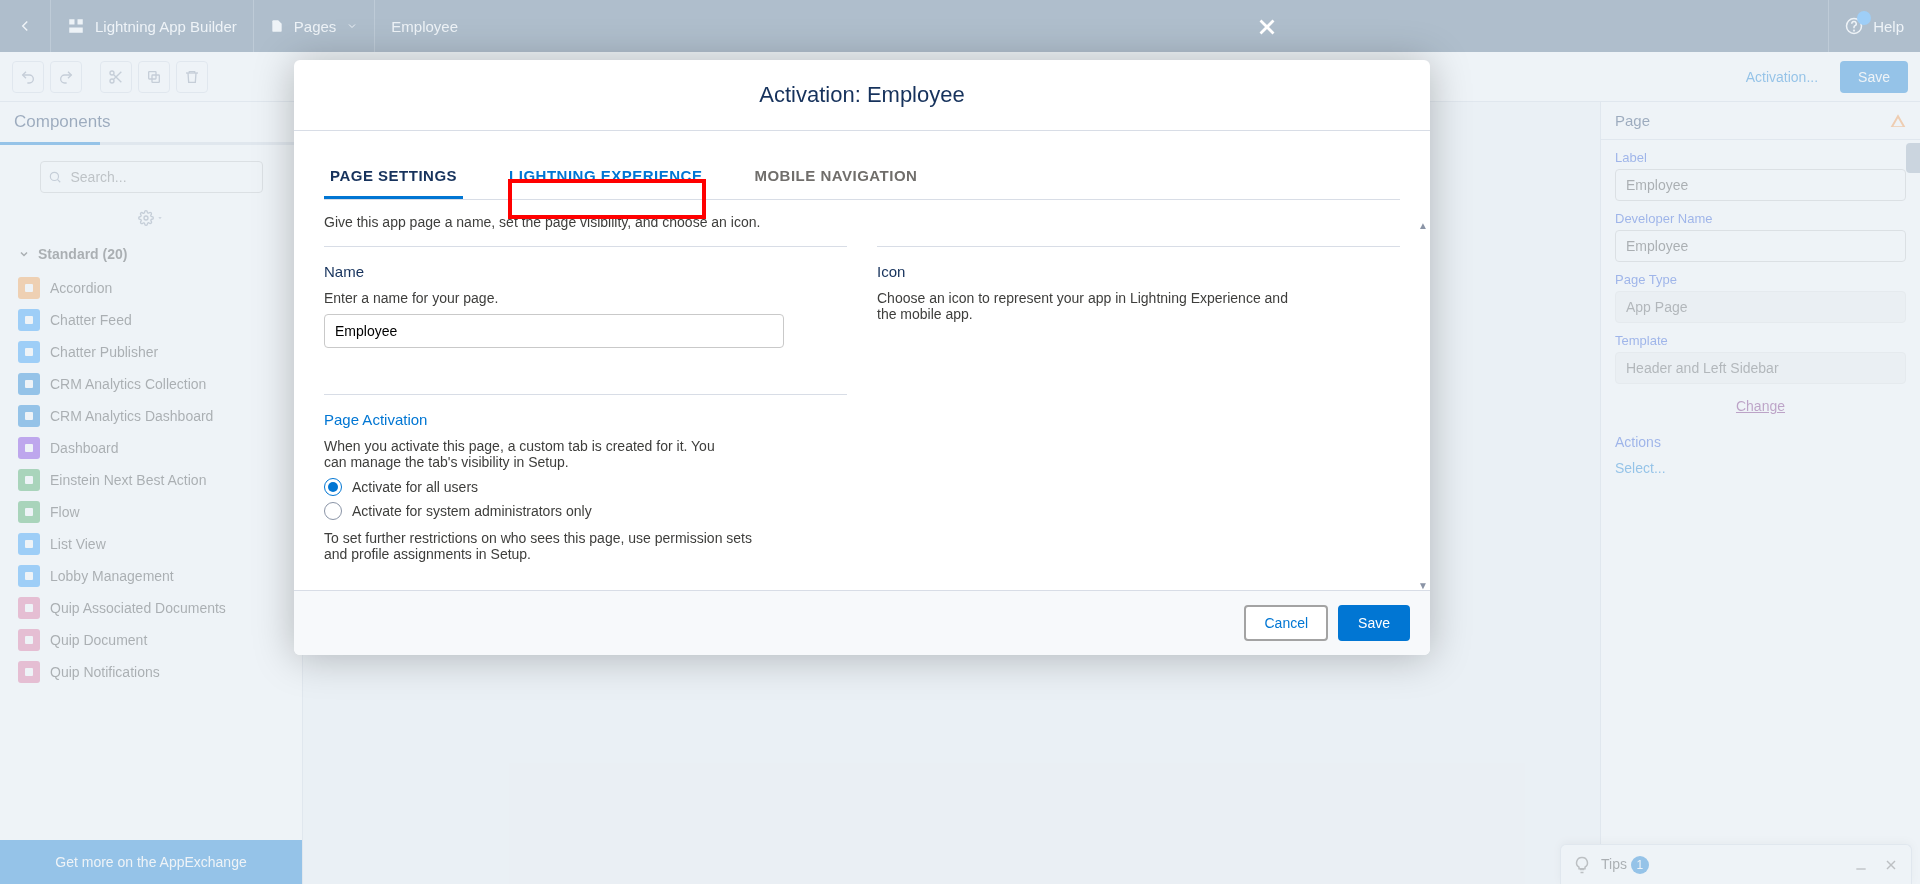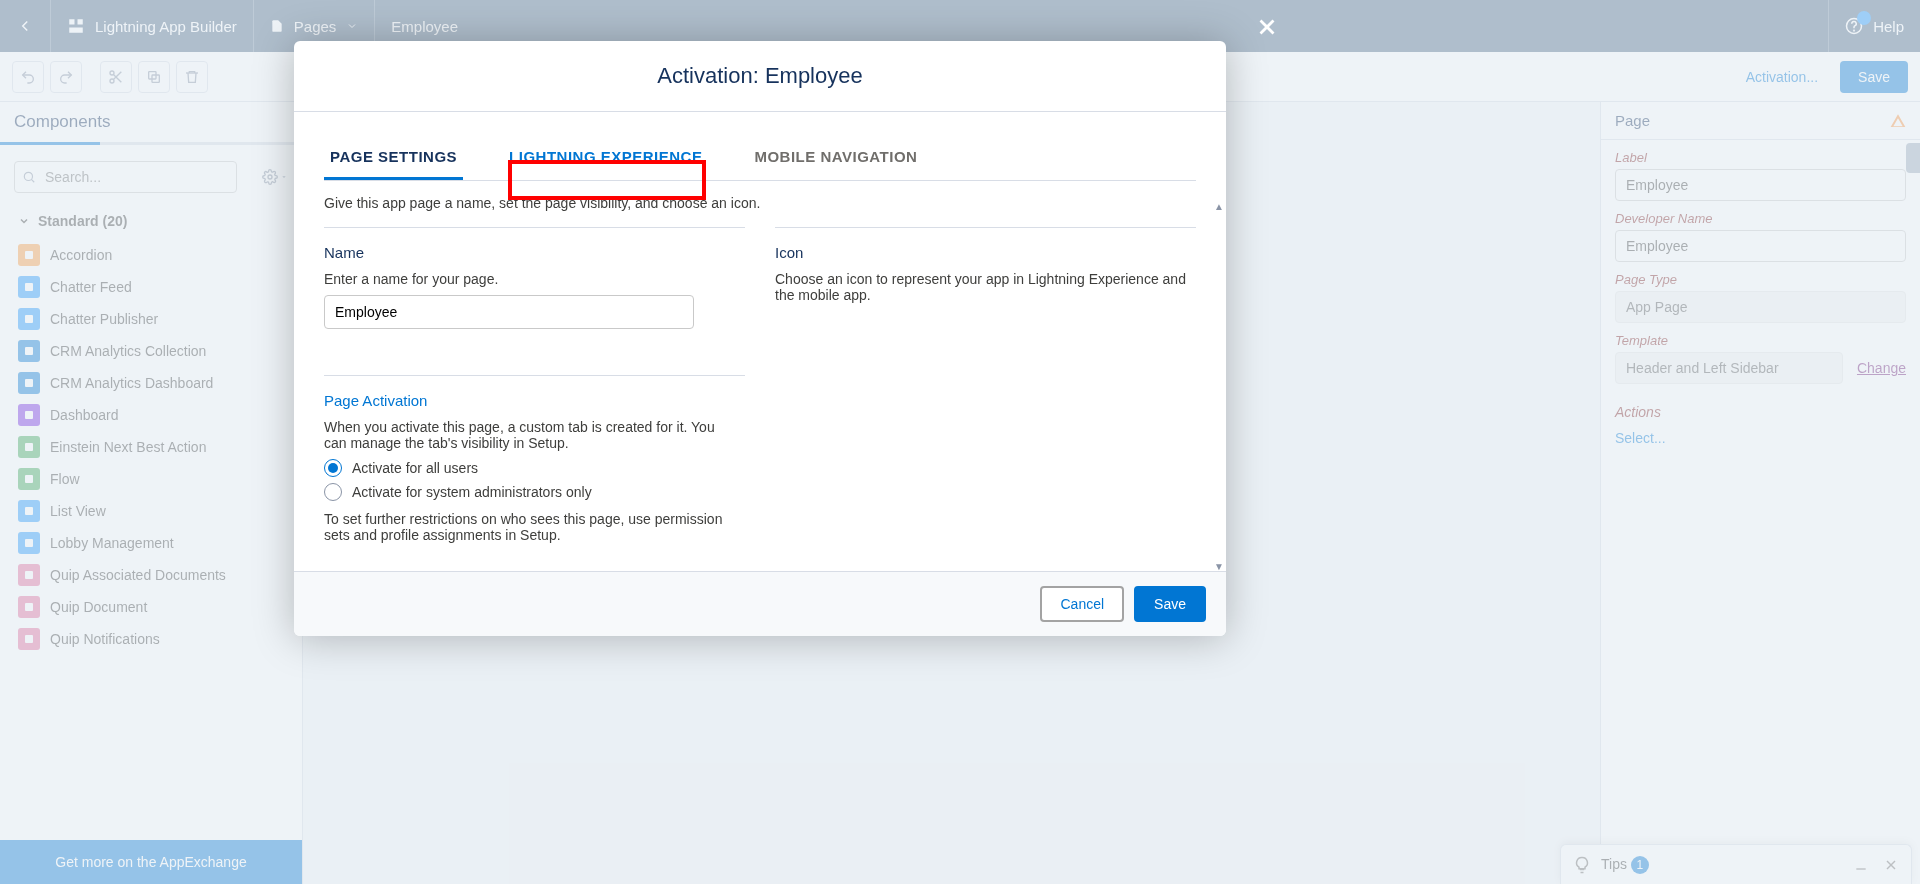--- a/index.html
+++ b/index.html
@@ -20,48 +20,48 @@
 .tb-spacer { flex: 1; }
 .activation-link { color: #0176d3; font-size: 14px; padding: 0 16px; }
 .save-btn { background: #0176d3; color: #fff; border: none; border-radius: 4px; padding: 8px 18px; font-size: 14px; }
 
 
 .main { display: flex; height: calc(100% - 102px); justify-content: space-between; }
 .sidebar-left { width: 303px; border-right: 1px solid #d8dde6; display: flex; flex-direction: column; }
 .sidebar-header { padding: 10px 14px; color: #16325c; font-size: 17px; }
 .sidebar-tabline { height: 3px; background: #d8dde6; margin-bottom: 6px; }
 .sidebar-tabline .active-seg { width: 100px; height: 3px; background: #0176d3; }
-.search-row { display: flex; gap: 8px; padding: 10px 14px; align-items: center; }
+.search-row { display: flex; gap: 17px; padding: 10px 14px; align-items: center; flex-direction: column; }
 .search-input { flex: 1; border: 1px solid #c9c9c9; border-radius: 4px; padding: 7px 10px 7px 30px; font-size: 14px; color: #555; background: none; }
 .search-wrap { position: relative; flex: 1; }
 .search-wrap .sicon { position: absolute; left: 8px; top: 50%; transform: translateY(-50%); color: #8a94a6; }
 .gear-btn { color: #8a94a6; display: flex; align-items: center; gap: 2px; font-size: 14px; }
 .group-header { display: flex; align-items: center; gap: 8px; padding: 10px 18px; font-weight: 600; color: #3e3e3c; font-size: 14px; }
 .comp-list { list-style: none; padding: 0 10px; }
 .comp-item { display: flex; align-items: center; gap: 10px; padding: 5px 8px; font-size: 14px; color: #3e3e3c; border-radius: 4px; }
 .comp-icon { width: 22px; height: 22px; border-radius: 3px; display: flex; align-items: center; justify-content: center; color: #fff; flex-shrink: 0; }
 .appexchange-bar { margin-top: auto; background: #0176d3; color: #fff; text-align: center; padding: 14px; font-size: 14px; }
 
 .canvas { flex: 1; background: #f4f6f9; }
 
 .sidebar-right { width: 320px; border-left: 1px solid #d8dde6; padding: 0; display: flex; flex-direction: column; position: relative; }
 .rs-header { padding: 10px 14px; font-size: 15px; color: #16325c; display: flex; justify-content: space-between; align-items: center; border-bottom: 1px solid #d8dde6; }
 .warn-tri { color: #fe9339; }
 .rs-field { padding: 10px 14px 0; }
-.rs-label { font-size: 13px; color: #7f1d1d; margin-bottom: 4px; display: block; font-style: italic; }
+.rs-label { font-size: 13px; color: #1d4ed8; margin-bottom: 4px; display: block; }
 .rs-input { width: 100%; border: 1px solid #c9c9c9; border-radius: 4px; padding: 7px 10px; font-size: 14px; color: #3e3e3c; background: #fff; }
 .rs-input.ro { background: #f3f3f3; border-color: #e5e5e5; color: #555; }
 .rs-textarea { width: 100%; border: 1px solid #c9c9c9; border-radius: 4px; padding: 7px 10px; min-height: 50px; resize: vertical; }
 .rs-link { color: #701a75; font-size: 14px; text-decoration: underline; }
-.rs-template-row { display: flex; align-items: center; gap: 14px; }
+.rs-template-row { display: flex; align-items: center; gap: 14px; flex-direction: column; }
 .rs-template-row .rs-input { flex: 1; }
 .select-link { color: #0176d3; font-size: 14px; padding: 6px 0 0 14px; }
 
 
-.modal { position: absolute; left: 294px; top: 41px; width: 932px; background: #fff; border-radius: 6px; box-shadow: 0 2px 40px rgba(0,0,0,0.25); z-index: 10; overflow: hidden; }
+.modal { position: absolute; left: 294px; top: 60px; width: 1136px; background: #fff; border-radius: 6px; box-shadow: 0 2px 40px rgba(0,0,0,0.25); z-index: 10; overflow: hidden; }
 
 .modal-title { text-align: center; font-size: 22px; color: #16325c; padding: 22px 0; border-bottom: 1px solid #d8dde6; }
 .modal-body { padding: 0 30px 20px; position: relative; }
 .modal-tabs { display: flex; gap: 40px; border-bottom: 1px solid #d8dde6; margin-top: 24px; }
 .modal-tab { padding: 12px 6px; font-size: 15px; letter-spacing: 0.5px; color: #706e6b; text-transform: uppercase; border-bottom: 3px solid transparent; font-weight: 600;}
 .modal-tab.active { color: #16325c; border-bottom-color: #0176d3; }
 .modal-tab.highlighted { color: #0176d3; }
 .highlight-box { position: absolute; border: 4px solid #ff0000; pointer-events: none; }
 .modal-desc { margin: 14px 0 10px; font-size: 14px; color: #3e3e3c; }
 .two-col { display: flex; gap: 30px; }

